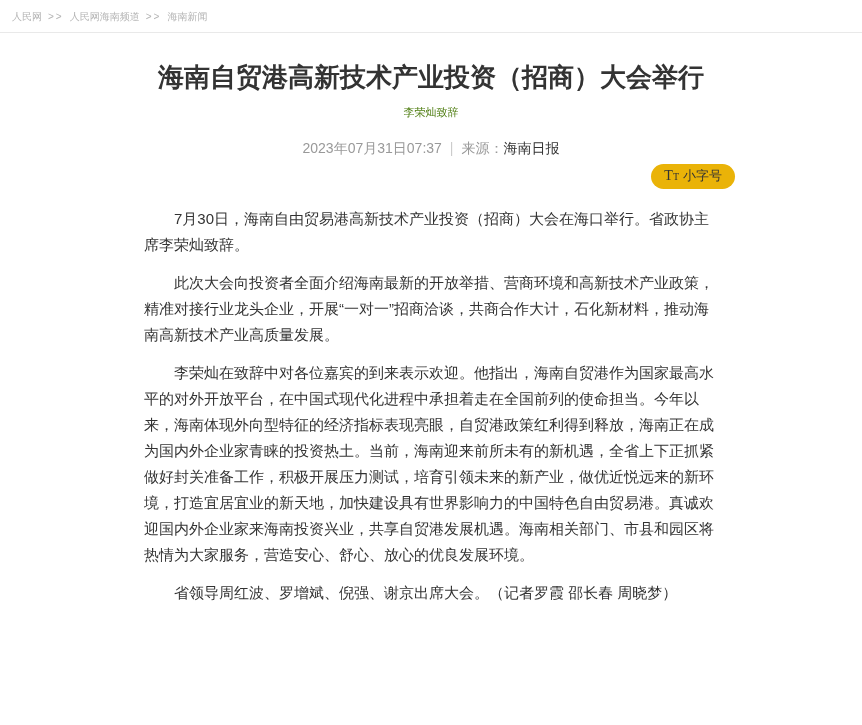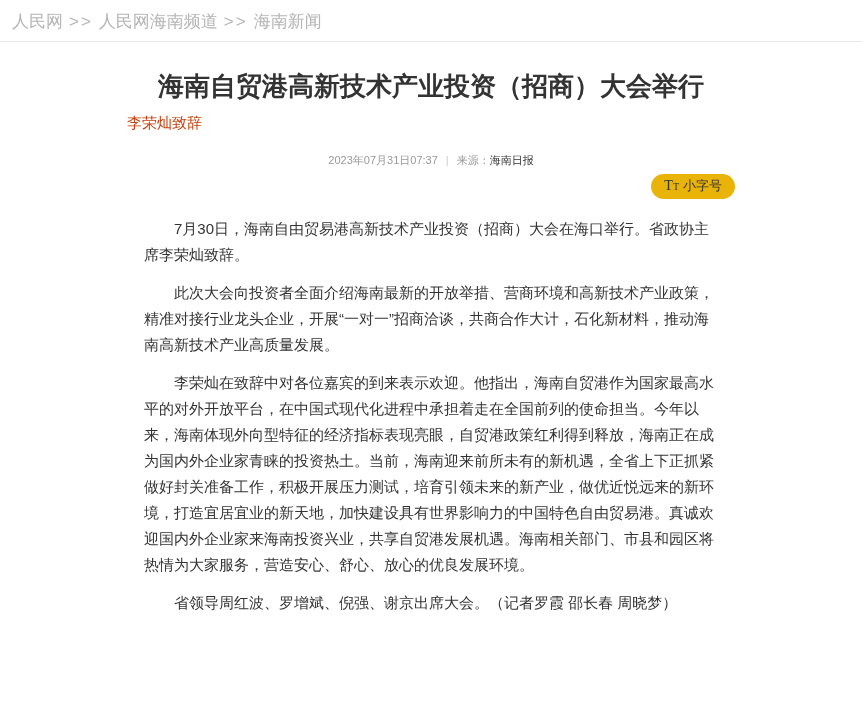--- a/index.html
+++ b/index.html
@@ -6,44 +6,45 @@
   body {
     width: 862px;
     min-height: 725px;
     background: #ffffff;
     position: relative;
     font-family: "Liberation Sans", sans-serif;
     overflow: hidden;
   }
   .breadcrumb-bar {
     padding: 10px 12px 8px;
-    font-size: 17px;
+    font-size: 10px;
     color: #b4b4b4;
     border-bottom: 1px solid #e9e9e9;
     background: #fff;
   }
   .bc-link { color: #b4b4b4; text-decoration: none; cursor: pointer; }
   .bc-sep { margin: 0 6px; letter-spacing: 2px; color: #b4b4b4; }
   .content { width: 608px; margin: 0 auto; }
   .title {
     font-size: 26px;
     font-weight: bold;
     color: #333;
     text-align: center;
     margin: 28px 0 0;
     line-height: 1.25;
   }
   .subtitle {
-    color: #c2410c;
-    font-size: 15px;
+    text-align: center;
+    color: #4d7c0f;
+    font-size: 11px;
     margin-top: 11px;
   }
   .meta {
     text-align: center;
-    font-size: 11px;
+    font-size: 14px;
     color: #999;
     margin-top: 20px;
   }
   .pipe { margin: 0 8px; color: #ccc; }
   .source-label { color: #999; }
   .source-link { color: #333; text-decoration: none; cursor: pointer; }
   .toolbar { text-align: right; margin-top: 6px; height: 24px; }
   .font-size-btn {
     background: #eab308;
     border: none;

